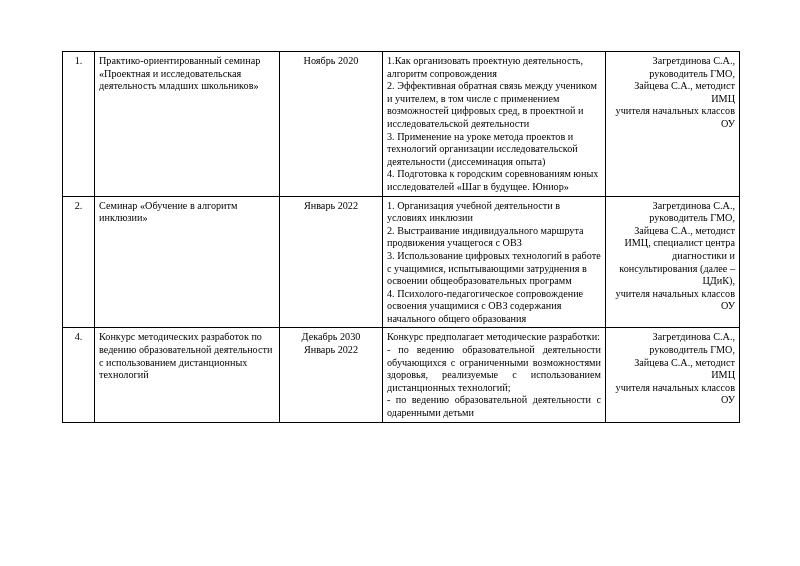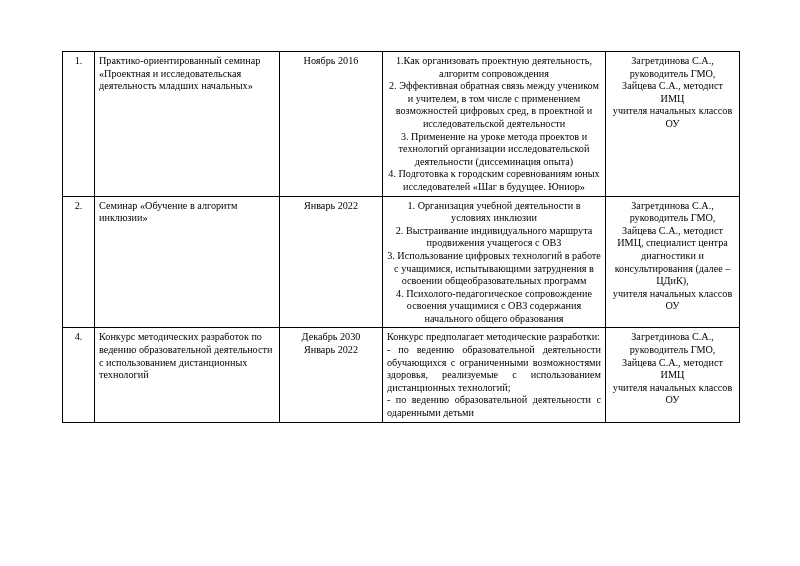--- a/index.html
+++ b/index.html
@@ -38,23 +38,23 @@
   }
   col.c-num   { width: 32px; }
   col.c-topic { width: 185px; }
   col.c-date  { width: 103px; }
   col.c-cont  { width: 223px; }
   col.c-resp  { width: 134px; }
 
   td.num      { text-align: center; }
   td.topic    { text-align: left; }
   td.date     { text-align: center; }
-  td.content  { text-align: center; }
+  td.content  { text-align: left; }
   td.content.justify { text-align: justify; text-align-last: left; }
-  td.resp     { text-align: center; }
+  td.resp     { text-align: right; }
 
   .cell-line { display: block; white-space: pre-wrap; }
 </style>
 </head>
 <body>
 
 <div class="page">
 
   <table class="doc-table">
     <colgroup>
@@ -64,24 +64,24 @@
       <col class="c-cont">
       <col class="c-resp">
     </colgroup>
     <tbody>
 
       <tr>
         <td class="num">
             <span class="cell-line">1.</span>
           </td>
         <td class="topic">
-            <span class="cell-line">Практико-ориентированный семинар «Проектная и исследовательская деятельность младших начальных»</span>
+            <span class="cell-line">Практико-ориентированный семинар «Проектная и исследовательская деятельность младших школьников»</span>
           </td>
         <td class="date">
-            <span class="cell-line">Ноябрь 2016</span>
+            <span class="cell-line">Ноябрь 2020</span>
           </td>
         <td class="content">
             <span class="cell-line">1.Как организовать проектную деятельность, алгоритм сопровождения
 2. Эффективная обратная связь между учеником и учителем, в том числе с применением возможностей цифровых сред, в проектной и исследовательской деятельности
 3. Применение на уроке метода проектов и технологий организации исследовательской деятельности (диссеминация опыта)
 4. Подготовка к городским соревнованиям юных исследователей «Шаг в будущее. Юниор»</span>
           </td>
         <td class="resp">
             <span class="cell-line">Загретдинова С.А., руководитель ГМО,
 Зайцева С.А., методист ИМЦ

